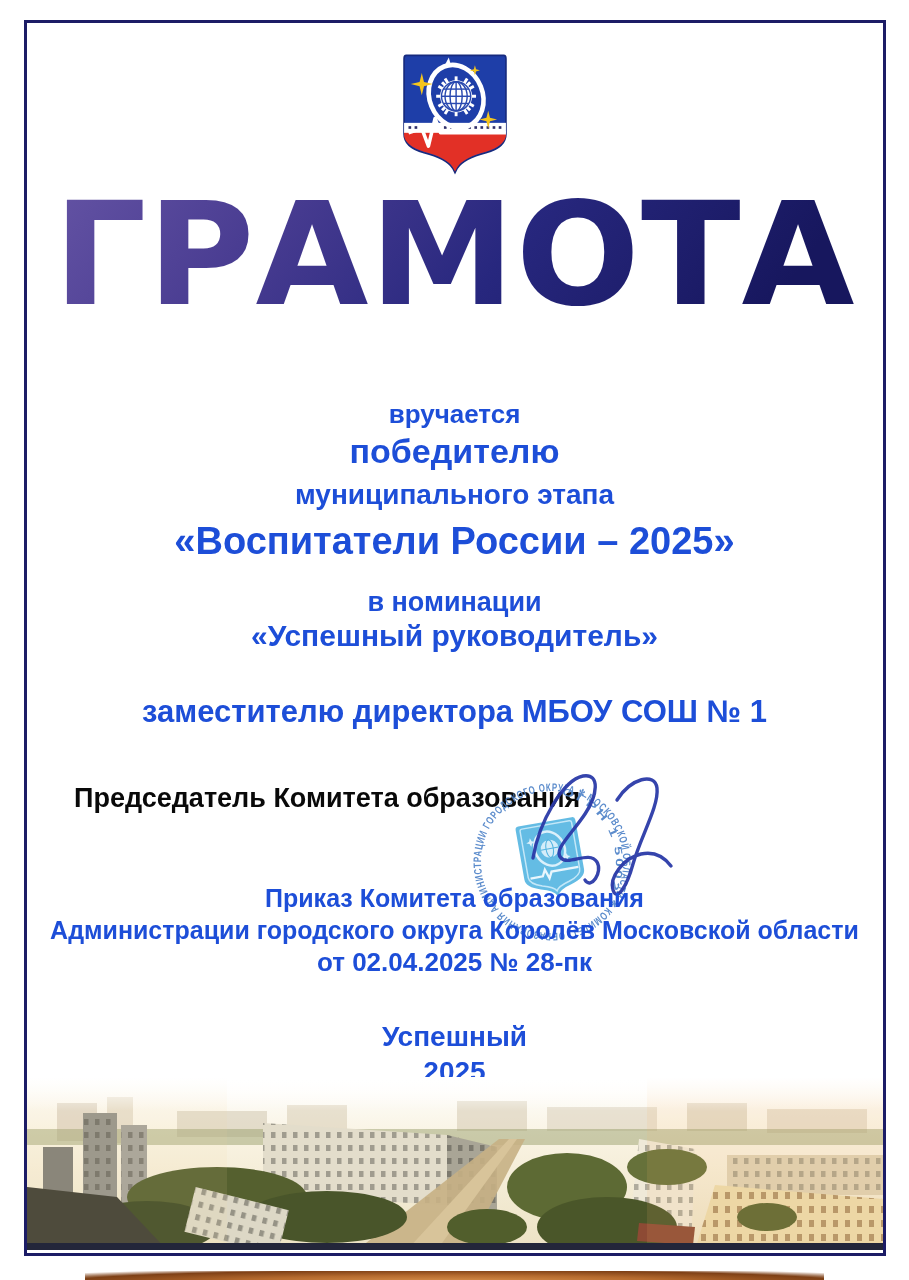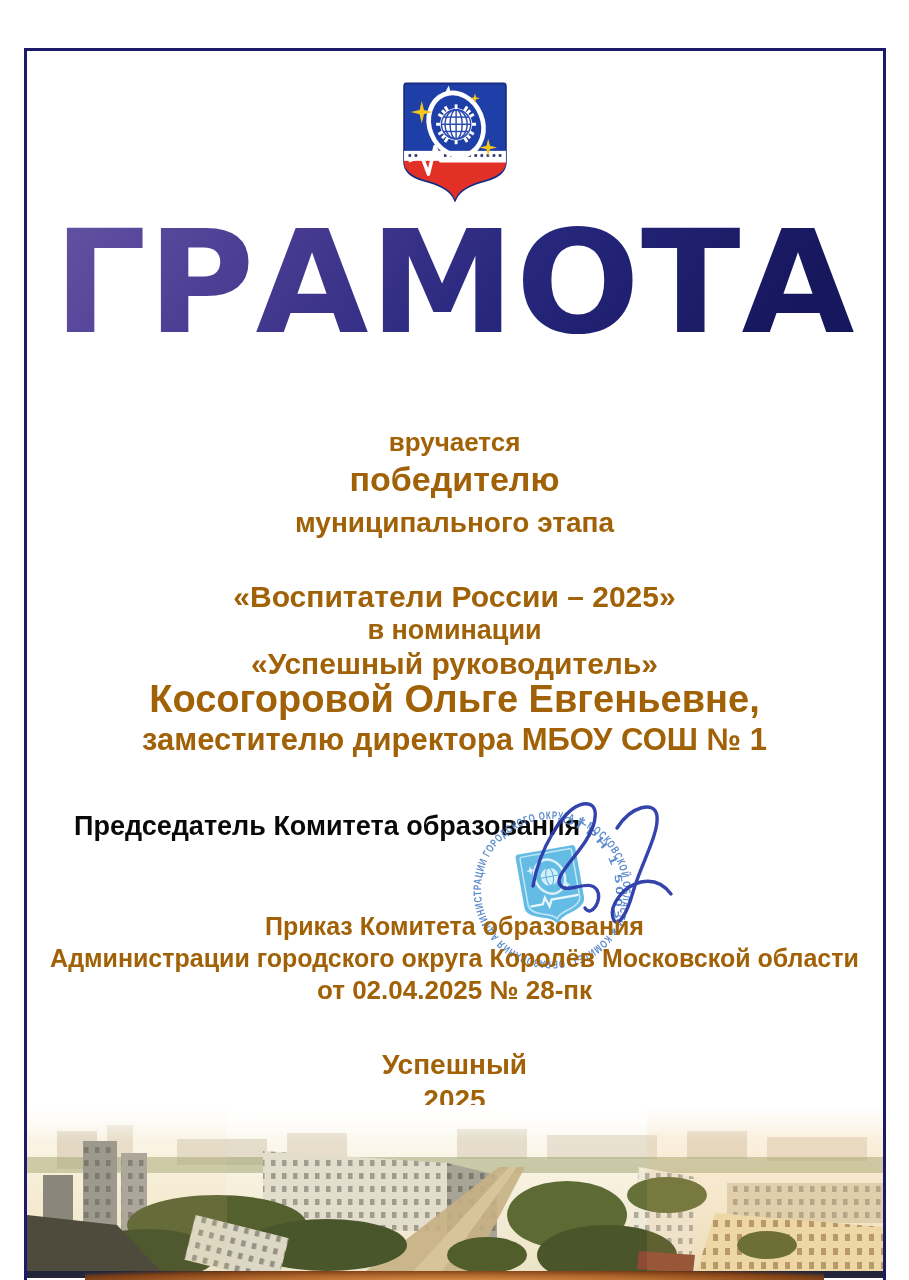--- a/index.html
+++ b/index.html
@@ -2,45 +2,45 @@
 <html lang="ru"><head>
 <meta charset="utf-8">
 <style>
   html,body{margin:0;padding:0;}
   body{
     width:909px;height:1280px;overflow:hidden;position:relative;
     background:#ffffff;
     font-family:"Liberation Sans",sans-serif;
     -webkit-font-smoothing:antialiased;
   }
-  .page{position:absolute;inset:0;margin-top:28px;}
+  .page{position:absolute;inset:0;}
   .frame{
     position:absolute;left:24px;top:20px;width:856px;height:1230px;
     border:3px solid #1c1c66;
   }
   .center-line{
     position:absolute;left:0;width:909px;text-align:center;
-    color:#a16207;font-weight:bold;white-space:nowrap;
+    color:#1d4ed8;font-weight:bold;white-space:nowrap;
   }
   .emblem-wrap{position:absolute;left:0;width:909px;top:52px;text-align:center;}
   .title{
     position:absolute;left:0;top:178px;width:909px;text-align:center;
     font-family:"DejaVu Sans","Liberation Sans",sans-serif;
     font-weight:bold;font-size:146px;line-height:1.05;letter-spacing:1px;
     color:#22227a;
     background:linear-gradient(125deg,#6a58a8 0%,#4a3d92 28%,#27277e 55%,#17175e 85%);
     -webkit-background-clip:text;background-clip:text;
     -webkit-text-fill-color:transparent;
     transform:scaleY(0.98);
   }
   .l-vr   {top:399px;font-size:26px;}
   .l-pb   {top:432px;font-size:34px;}
   .l-mu   {top:479px;font-size:28px;}
   .l-xiii {top:513px;font-size:29px;}
-  .l-vosp {top:552px;font-size:30px;}
+  .l-vosp {top:520px;font-size:38px;}
   .l-nom  {top:587px;font-size:27px;}
   .l-usp  {top:619px;font-size:30px;}
   .l-name {top:650px;font-size:38px;}
   .l-pos  {top:694px;font-size:31px;}
   .sig-row{
     position:absolute;left:0;top:783px;width:909px;
     display:flex;justify-content:space-between;box-sizing:border-box;
     padding:0 62px 0 74px;
     font-weight:bold;font-size:27px;color:#090909;white-space:nowrap;
   }
@@ -119,21 +119,20 @@
   </div>
 
   <div class="title">ГРАМОТА</div>
 
   <div class="center-line l-vr">вручается</div>
   <div class="center-line l-pb">победителю</div>
   <div class="center-line l-mu">муниципального этапа</div>
   <div class="center-line l-vosp">«Воспитатели России – 2025»</div>
   <div class="center-line l-nom">в номинации</div>
   <div class="center-line l-usp">«Успешный руководитель»</div>
-  <div class="center-line l-name">Косогоровой Ольге Евгеньевне,</div>
   <div class="center-line l-pos">заместителю директора МБОУ СОШ № 1</div>
 
   <div class="sig-row">
     <span>Председатель Комитета образования</span>
   </div>
 
   <div class="stamp-wrap">
     <svg width="188" height="188" viewBox="0 0 180 180">
       <defs>
         <path id="ringPath" d="M 90,158 a 68,68 0 1 1 0.01,0"></path>

